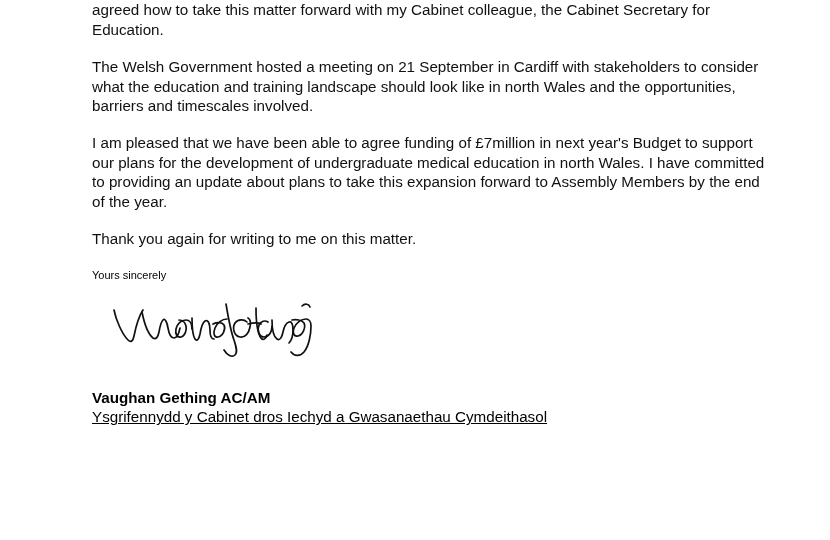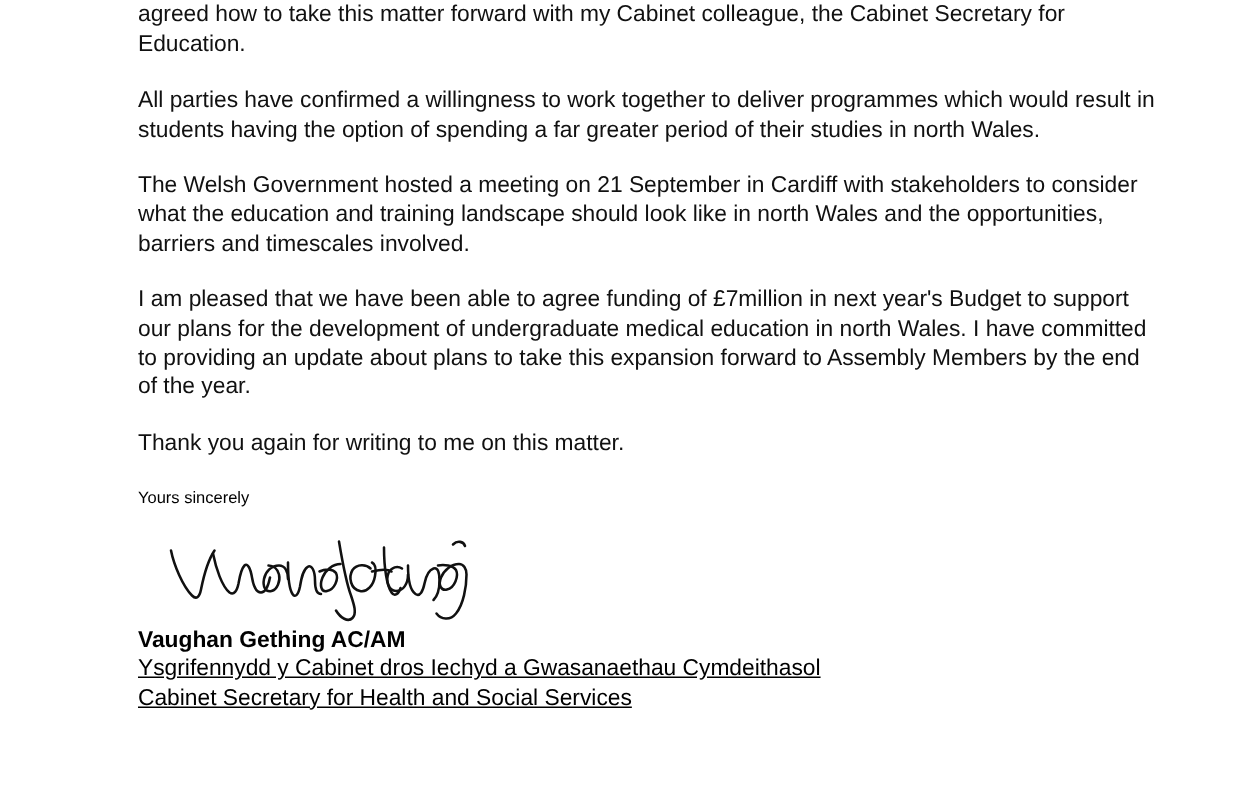--- a/index.html
+++ b/index.html
@@ -43,20 +43,21 @@
     font-size: 11px;
     line-height: 19.4px;
     margin: 0;
   }
   .signature {
     margin: 12px 0 0 14px;
     height: 62px;
     width: 260px;
   }
   .sig-block {
+    margin-top: 28px;
   }
   .sig-name {
     font-size: 15.2px;
     line-height: 19.6px;
     font-weight: bold;
     margin: 0;
   }
   .sig-line {
     font-size: 15.2px;
     line-height: 19.6px;
@@ -65,21 +66,20 @@
   }
 </style>
 </head>
 <body>
 
 <div class="page">
   <div class="letter-body">
 
     <p class="para clipped">opportunity, and, as you will be aware from the debate earlier in Wales, I have also discussed and agreed how to take this matter forward with my Cabinet colleague, the Cabinet Secretary for Education.</p>
 
-    <p class="para">All parties have confirmed a willingness to work together to deliver programmes which would result in students having the option of spending a far greater period of their studies in north Wales.</p>
 
     <p class="para">The Welsh Government hosted a meeting on 21 September in Cardiff with stakeholders to consider what the education and training landscape should look like in north Wales and the opportunities, barriers and timescales involved.</p>
 
     <p class="para">I am pleased that we have been able to agree funding of £7million in next year's Budget to support our plans for the development of undergraduate medical education in north Wales. I have committed to providing an update about plans to take this expansion forward to Assembly Members by the end of the year.</p>
 
     <p class="para">Thank you again for writing to me on this matter.</p>
 
     <p class="signoff">Yours sincerely</p>
 
     <div class="signature">
@@ -98,17 +98,16 @@
           <path d="M166 22 C166 32, 168 39, 171 41 C174 43, 176 39, 177 34 C178 29, 180 25, 183 24 C186 23, 187 27, 187 32 C187 38, 186 42, 183 45"></path>
           <path d="M186 22 C190 21, 196 22, 198 25 C200 29, 197 37, 192 38 C188 39, 186 35, 188 30 C190 25, 195 21, 200 21 C203 21, 205 24, 205 28 C205 36, 203 48, 198 54 C194 59, 188 58, 185 54"></path>
           <path d="M196 8 C199 5, 203 6, 204 9"></path>
         </g>
       </svg>
     </div>
 
     <div class="sig-block">
       <p class="sig-name">Vaughan Gething AC/AM</p>
       <p class="sig-line">Ysgrifennydd y Cabinet dros Iechyd a Gwasanaethau Cymdeithasol</p>
-      <p class="sig-line">Cabinet Secretary for Health and Social Services</p>
     </div>
 
   </div>
 </div>
 
 </body></html>

